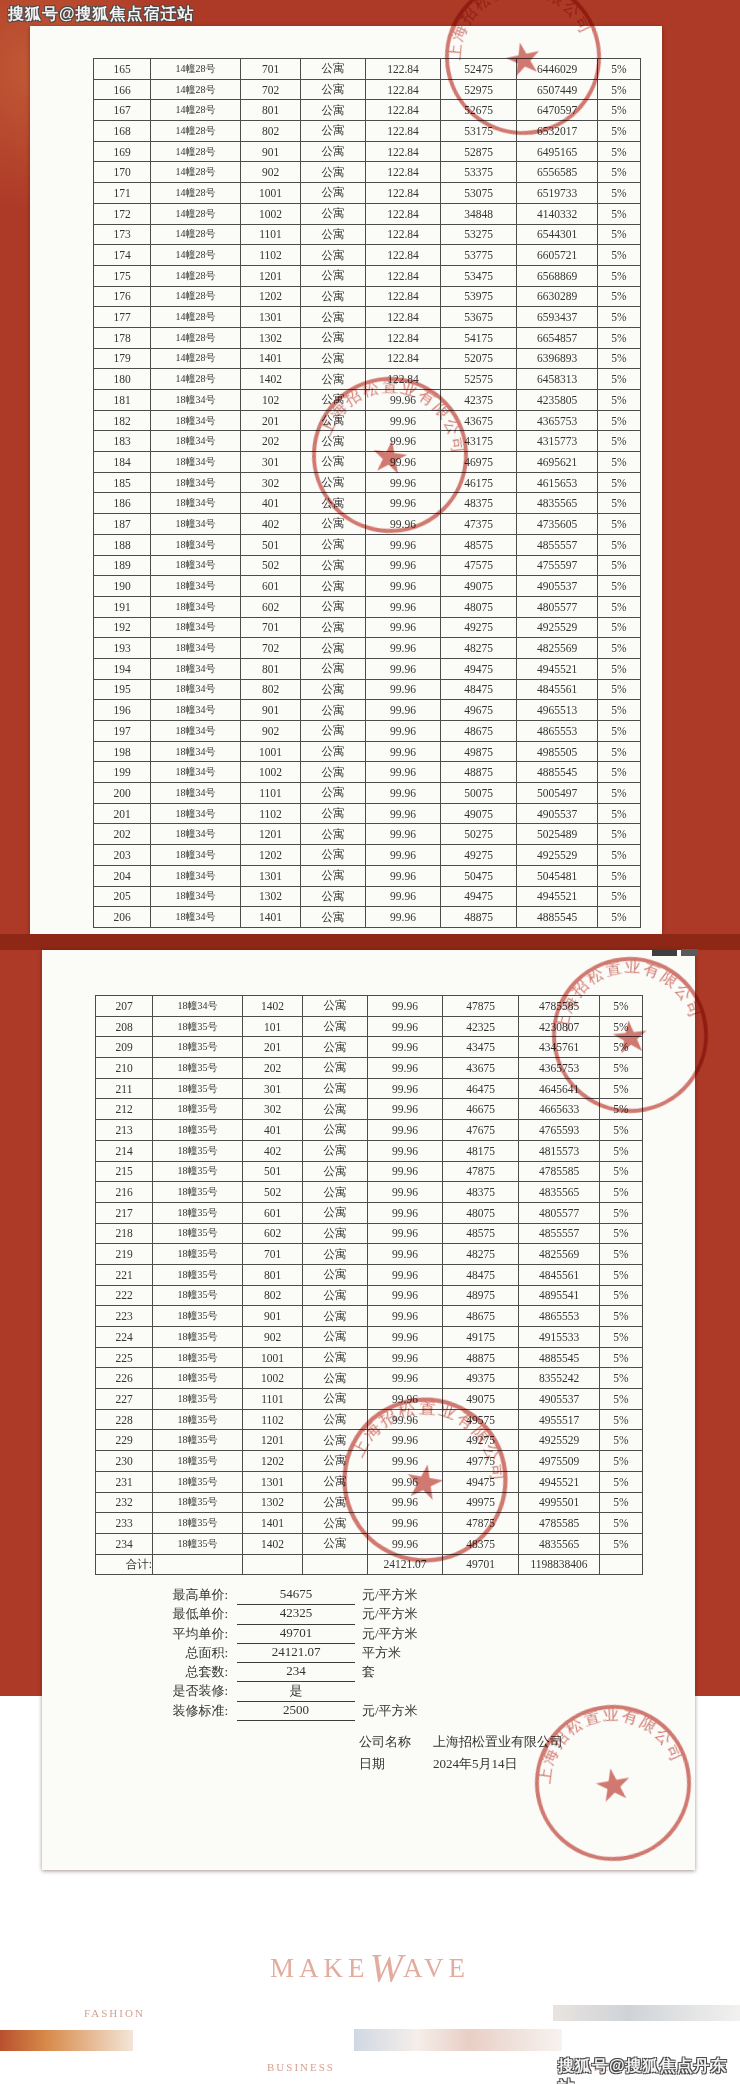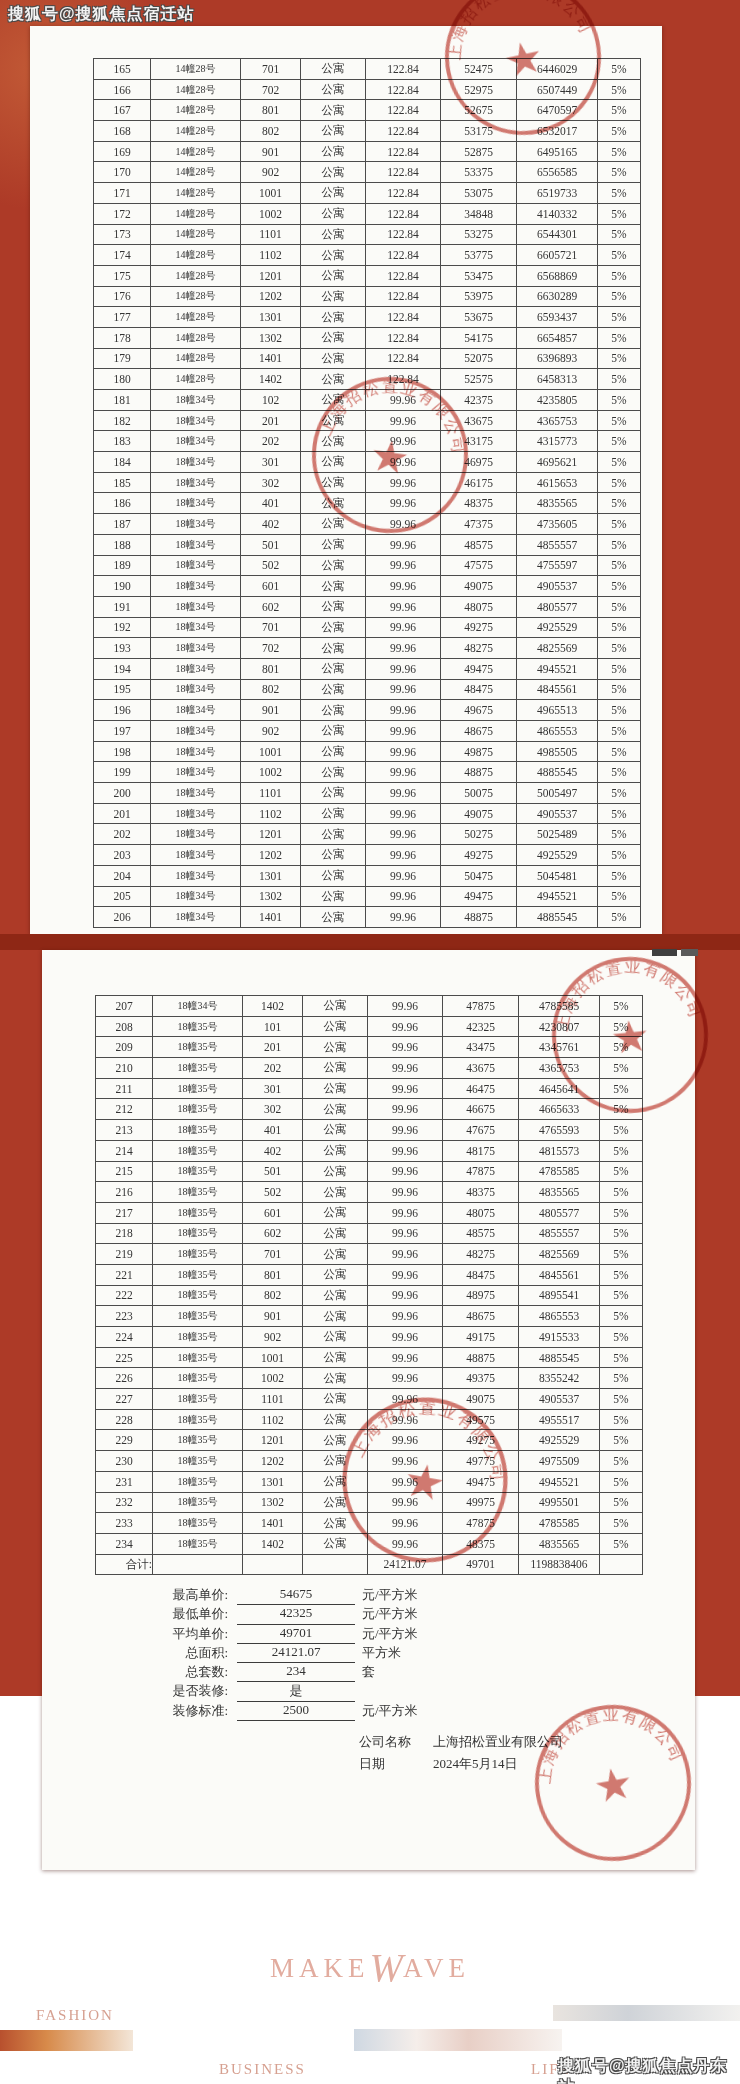--- a/index.html
+++ b/index.html
@@ -49,21 +49,21 @@
 
   
   #artifact{position:absolute;left:652px;top:949px;width:46px;height:7px;
       background:linear-gradient(90deg,#3f3f3f 0 54%,transparent 54% 62%,#5a5a5a 62% 100%);}
 
   
   #brand{position:absolute;left:0;top:1944px;width:740px;text-align:center;
       color:#e2ac9f;font-size:27px;letter-spacing:5px;}
   #brand .w{font-size:40px;font-style:italic;font-weight:300;letter-spacing:0;
       vertical-align:-4px;}
-  .deco-word{position:absolute;color:#d6a090;font-size:15px;letter-spacing:2px;}
+  .deco-word{position:absolute;color:#d6a090;font-size:11px;letter-spacing:2px;margin-left:48px;}
   #word-fashion{left:36px;top:2007px;}
   #word-business{left:219px;top:2061px;}
   #word-life{left:531px;top:2061px;}
   .deco-bar{position:absolute;}
   #bar-left{left:0;top:2030px;width:133px;height:21px;
       background:linear-gradient(90deg,#b8502e 0%,#d78a4a 35%,#f3e6d8 100%);}
   #bar-mid{left:354px;top:2029px;width:208px;height:22px;
       background:linear-gradient(90deg,#cfd8e2 0%,#f5eeea 30%,#e8cfc6 55%,#f7f3f0 100%);}
   #bar-right{left:553px;top:2005px;width:187px;height:16px;
       background:linear-gradient(90deg,#e9e4df 0%,#cfd3d8 40%,#f2f1ef 100%);}

